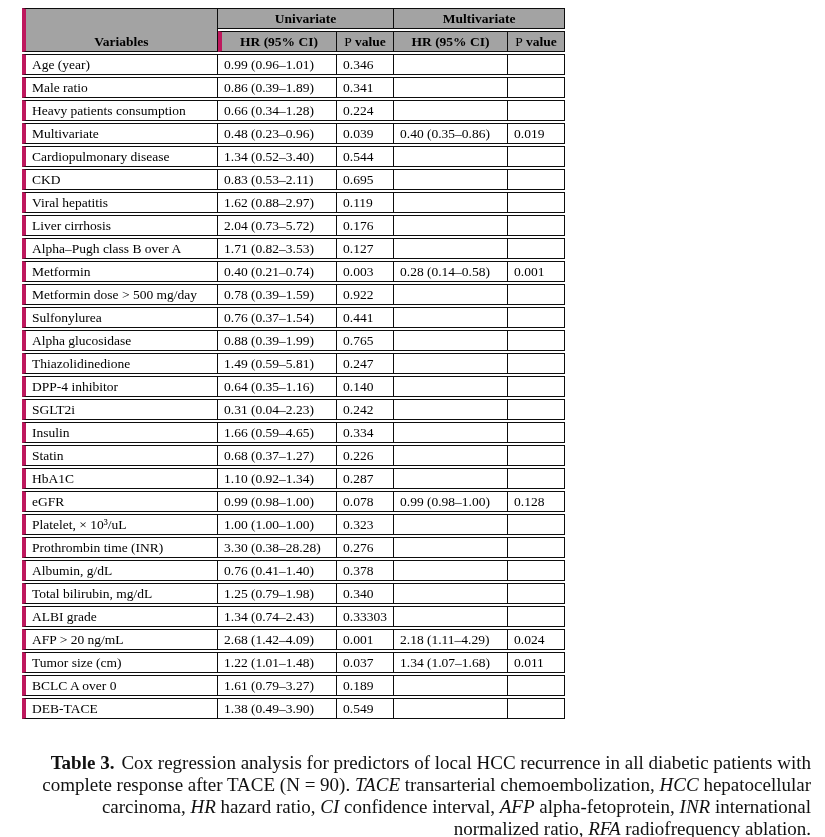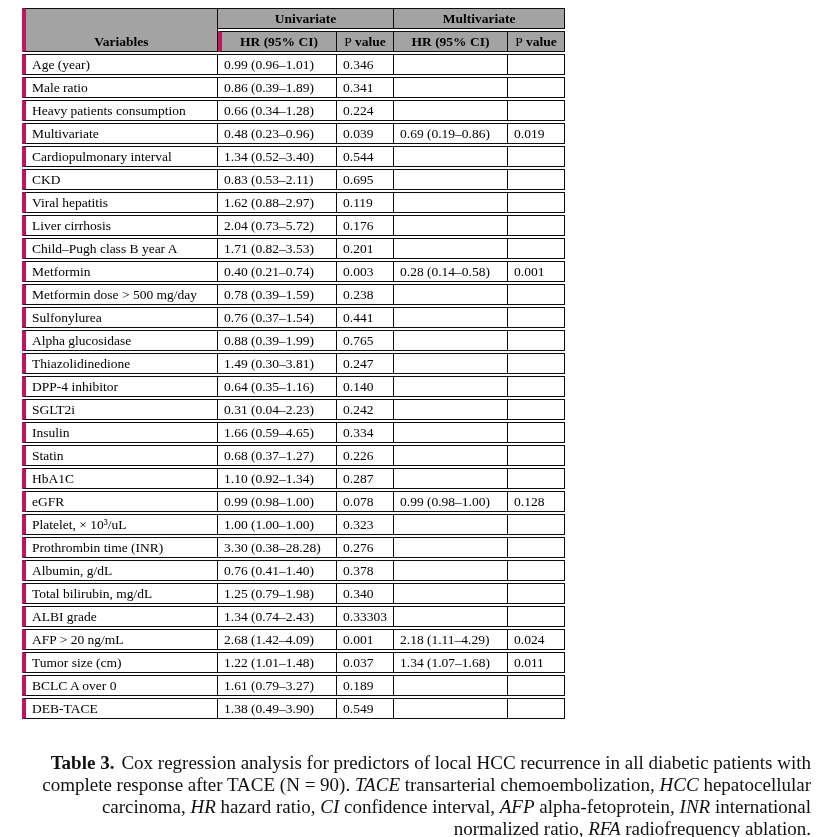--- a/index.html
+++ b/index.html
@@ -108,25 +108,25 @@
           <td>Heavy patients consumption</td>
           <td>0.66 (0.34–1.28)</td>
           <td>0.224</td>
           <td></td>
           <td></td>
         </tr>
         <tr>
           <td>Multivariate</td>
           <td>0.48 (0.23–0.96)</td>
           <td>0.039</td>
-          <td>0.69 (0.19–0.86)</td>
+          <td>0.40 (0.35–0.86)</td>
           <td>0.019</td>
         </tr>
         <tr>
-          <td>Cardiopulmonary interval</td>
+          <td>Cardiopulmonary disease</td>
           <td>1.34 (0.52–3.40)</td>
           <td>0.544</td>
           <td></td>
           <td></td>
         </tr>
         <tr>
           <td>CKD</td>
           <td>0.83 (0.53–2.11)</td>
           <td>0.695</td>
           <td></td>
@@ -140,57 +140,57 @@
           <td></td>
         </tr>
         <tr>
           <td>Liver cirrhosis</td>
           <td>2.04 (0.73–5.72)</td>
           <td>0.176</td>
           <td></td>
           <td></td>
         </tr>
         <tr>
-          <td>Child–Pugh class B year A</td>
+          <td>Alpha–Pugh class B over A</td>
           <td>1.71 (0.82–3.53)</td>
-          <td>0.201</td>
+          <td>0.127</td>
           <td></td>
           <td></td>
         </tr>
         <tr>
           <td>Metformin</td>
           <td>0.40 (0.21–0.74)</td>
           <td>0.003</td>
           <td>0.28 (0.14–0.58)</td>
           <td>0.001</td>
         </tr>
         <tr>
           <td>Metformin dose &gt; 500 mg/day</td>
           <td>0.78 (0.39–1.59)</td>
-          <td>0.238</td>
+          <td>0.922</td>
           <td></td>
           <td></td>
         </tr>
         <tr>
           <td>Sulfonylurea</td>
           <td>0.76 (0.37–1.54)</td>
           <td>0.441</td>
           <td></td>
           <td></td>
         </tr>
         <tr>
           <td>Alpha glucosidase</td>
           <td>0.88 (0.39–1.99)</td>
           <td>0.765</td>
           <td></td>
           <td></td>
         </tr>
         <tr>
           <td>Thiazolidinedione</td>
-          <td>1.49 (0.30–3.81)</td>
+          <td>1.49 (0.59–5.81)</td>
           <td>0.247</td>
           <td></td>
           <td></td>
         </tr>
         <tr>
           <td>DPP-4 inhibitor</td>
           <td>0.64 (0.35–1.16)</td>
           <td>0.140</td>
           <td></td>
           <td></td>

